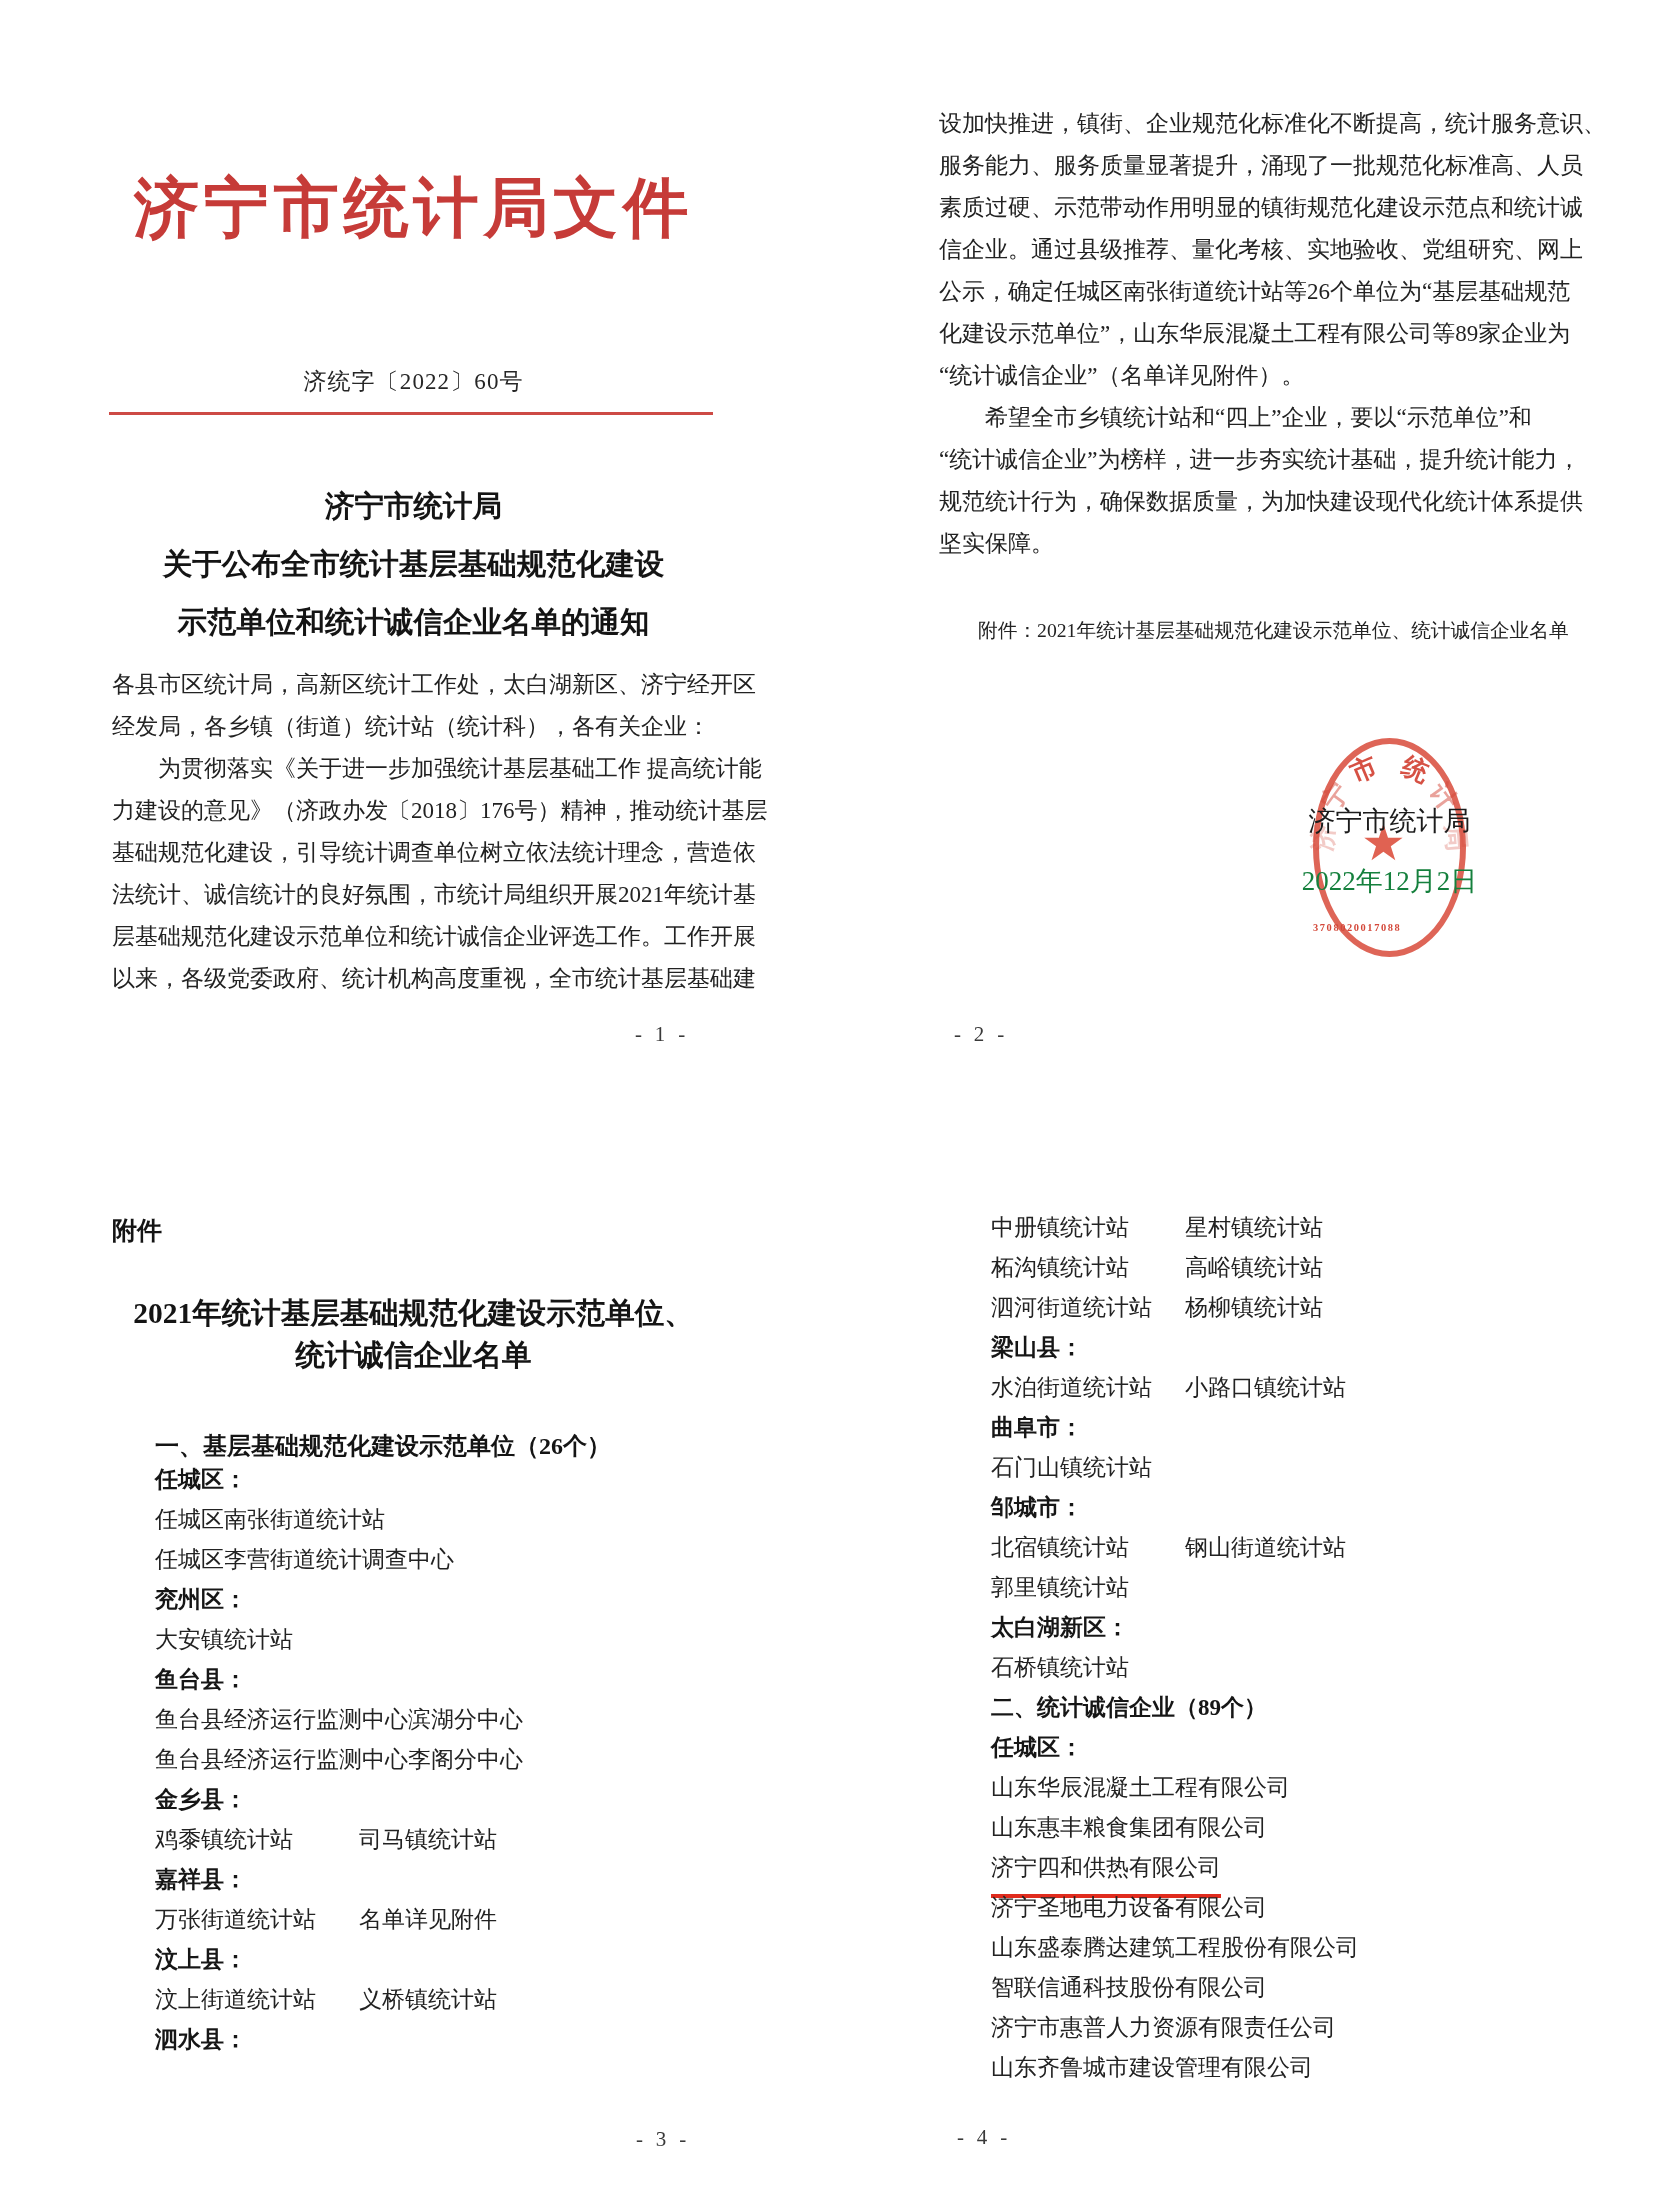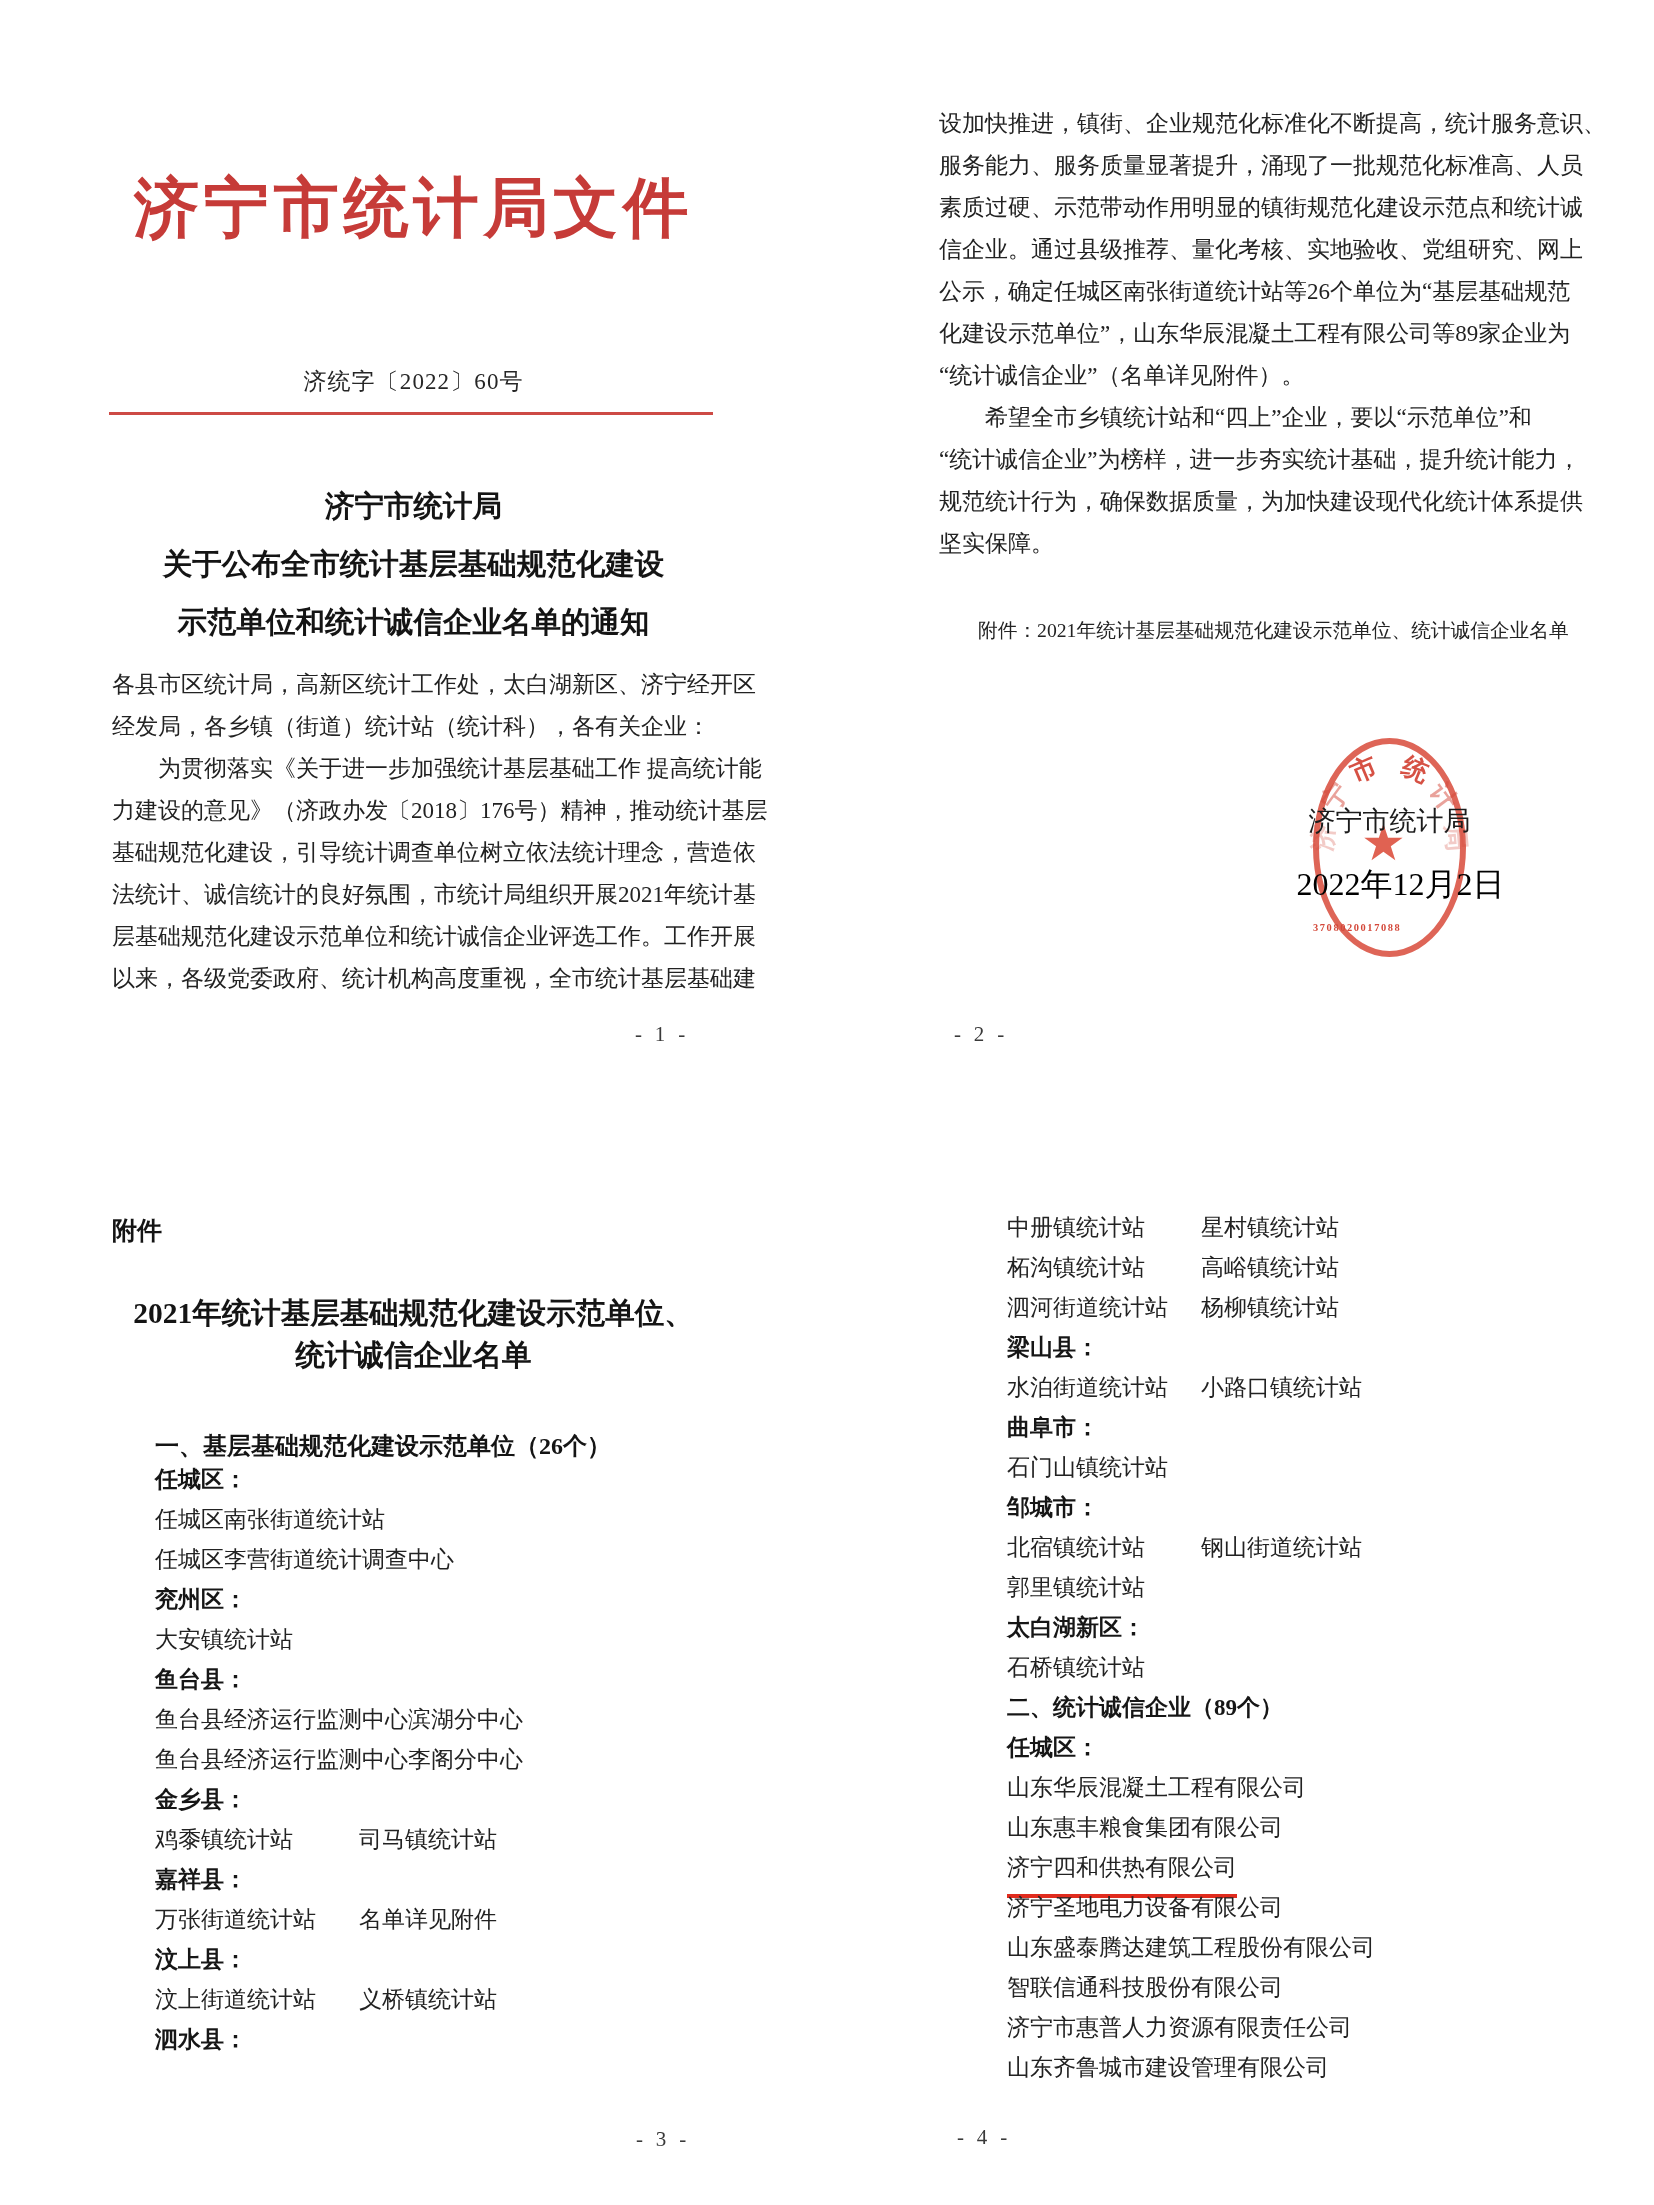--- a/index.html
+++ b/index.html
@@ -40,32 +40,32 @@
   .arc-ch:nth-child(1){left:-2.2px;top:87px;transform:rotate(-85deg);opacity:.28;}
   .arc-ch:nth-child(2){left:10.4px;top:46px;transform:rotate(-54deg);opacity:.5;}
   .arc-ch:nth-child(3){left:38px;top:18.6px;transform:rotate(-23deg);opacity:.95;}
   .arc-ch:nth-child(4){left:89px;top:18.6px;transform:rotate(23deg);opacity:.95;}
   .arc-ch:nth-child(5){left:117px;top:46px;transform:rotate(54deg);opacity:.5;}
   .arc-ch:nth-child(6){left:129px;top:87px;transform:rotate(85deg);opacity:.28;}
   .seal-star{position:absolute;left:48px;top:80px;font-size:50px;line-height:1;color:#dd5240;opacity:.9;}
   .seal-org{position:absolute;left:-11px;top:65px;width:175px;text-align:center;
             font-size:27px;color:#1c1c1c;white-space:nowrap;}
   .seal-date{position:absolute;left:-16.4px;top:125px;width:186px;text-align:center;
-             font-size:32px;color:#000000;white-space:nowrap;}
+             font-size:27px;color:#15803d;white-space:nowrap;}
   .seal-serial{position:absolute;left:0;top:184px;width:100%;
                font-size:10.4px;letter-spacing:1.6px;color:#d4483a;font-weight:bold;}
 
   
   .attach-label{position:absolute;left:112px;top:111px;font-size:25px;font-weight:bold;color:#141414;}
   .att-title{position:absolute;left:0;top:189px;width:100%;text-align:center;
              font-size:29.5px;line-height:42px;font-weight:bold;color:#141414;}
   .sec-head{position:absolute;left:155px;top:327px;font-size:24px;font-weight:bold;color:#141414;white-space:nowrap;}
   .listblock{position:absolute;font-size:23px;color:#222;}
   .lb3{left:155px;top:357px;width:629px;}
-  .lb4{left:180px;top:105px;width:629px;}
+  .lb4{left:164px;top:105px;width:629px;}
   .lrow{position:relative;height:40px;line-height:40px;white-space:nowrap;}
   .lrow.bold{font-weight:bold;color:#161616;}
   .lrow .col2{position:absolute;top:0;}
   .lb3 .col2{left:204px;}
   .lb4 .col2{left:194px;}
   .red-underline{border-bottom:4.9px solid #e02b1d;padding-bottom:14px;}
 </style>
 </head>
 <body>
 

